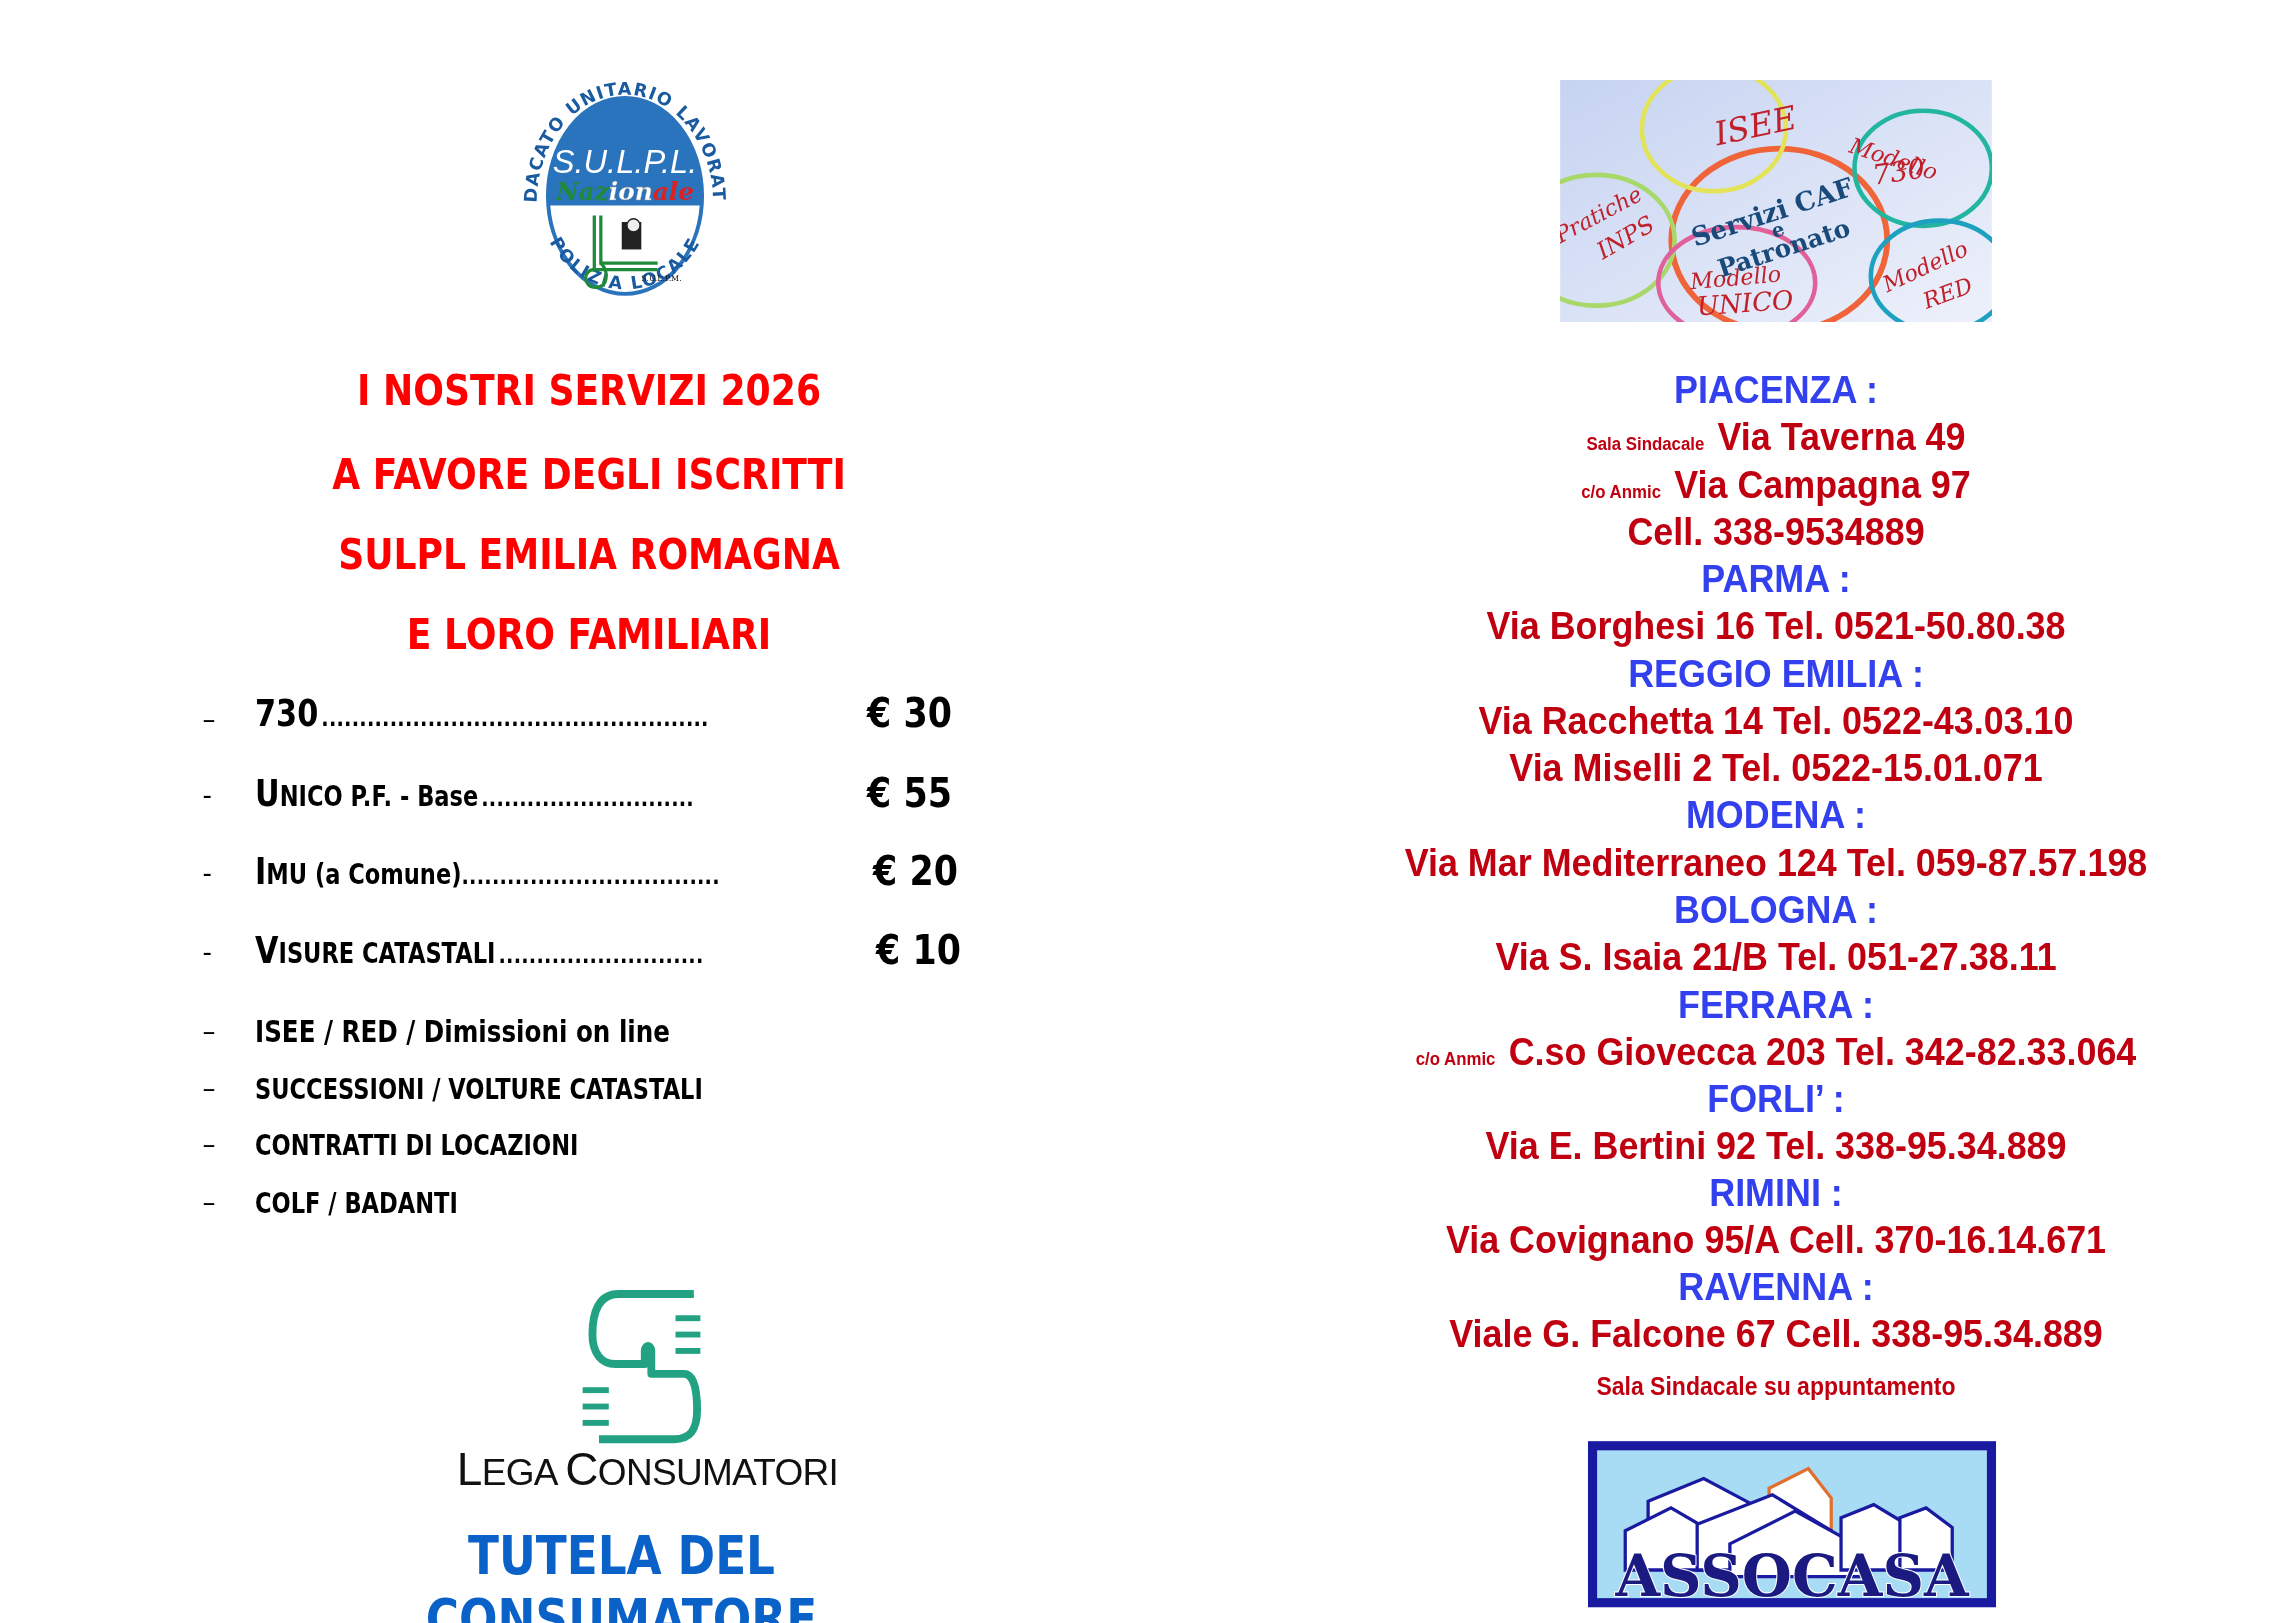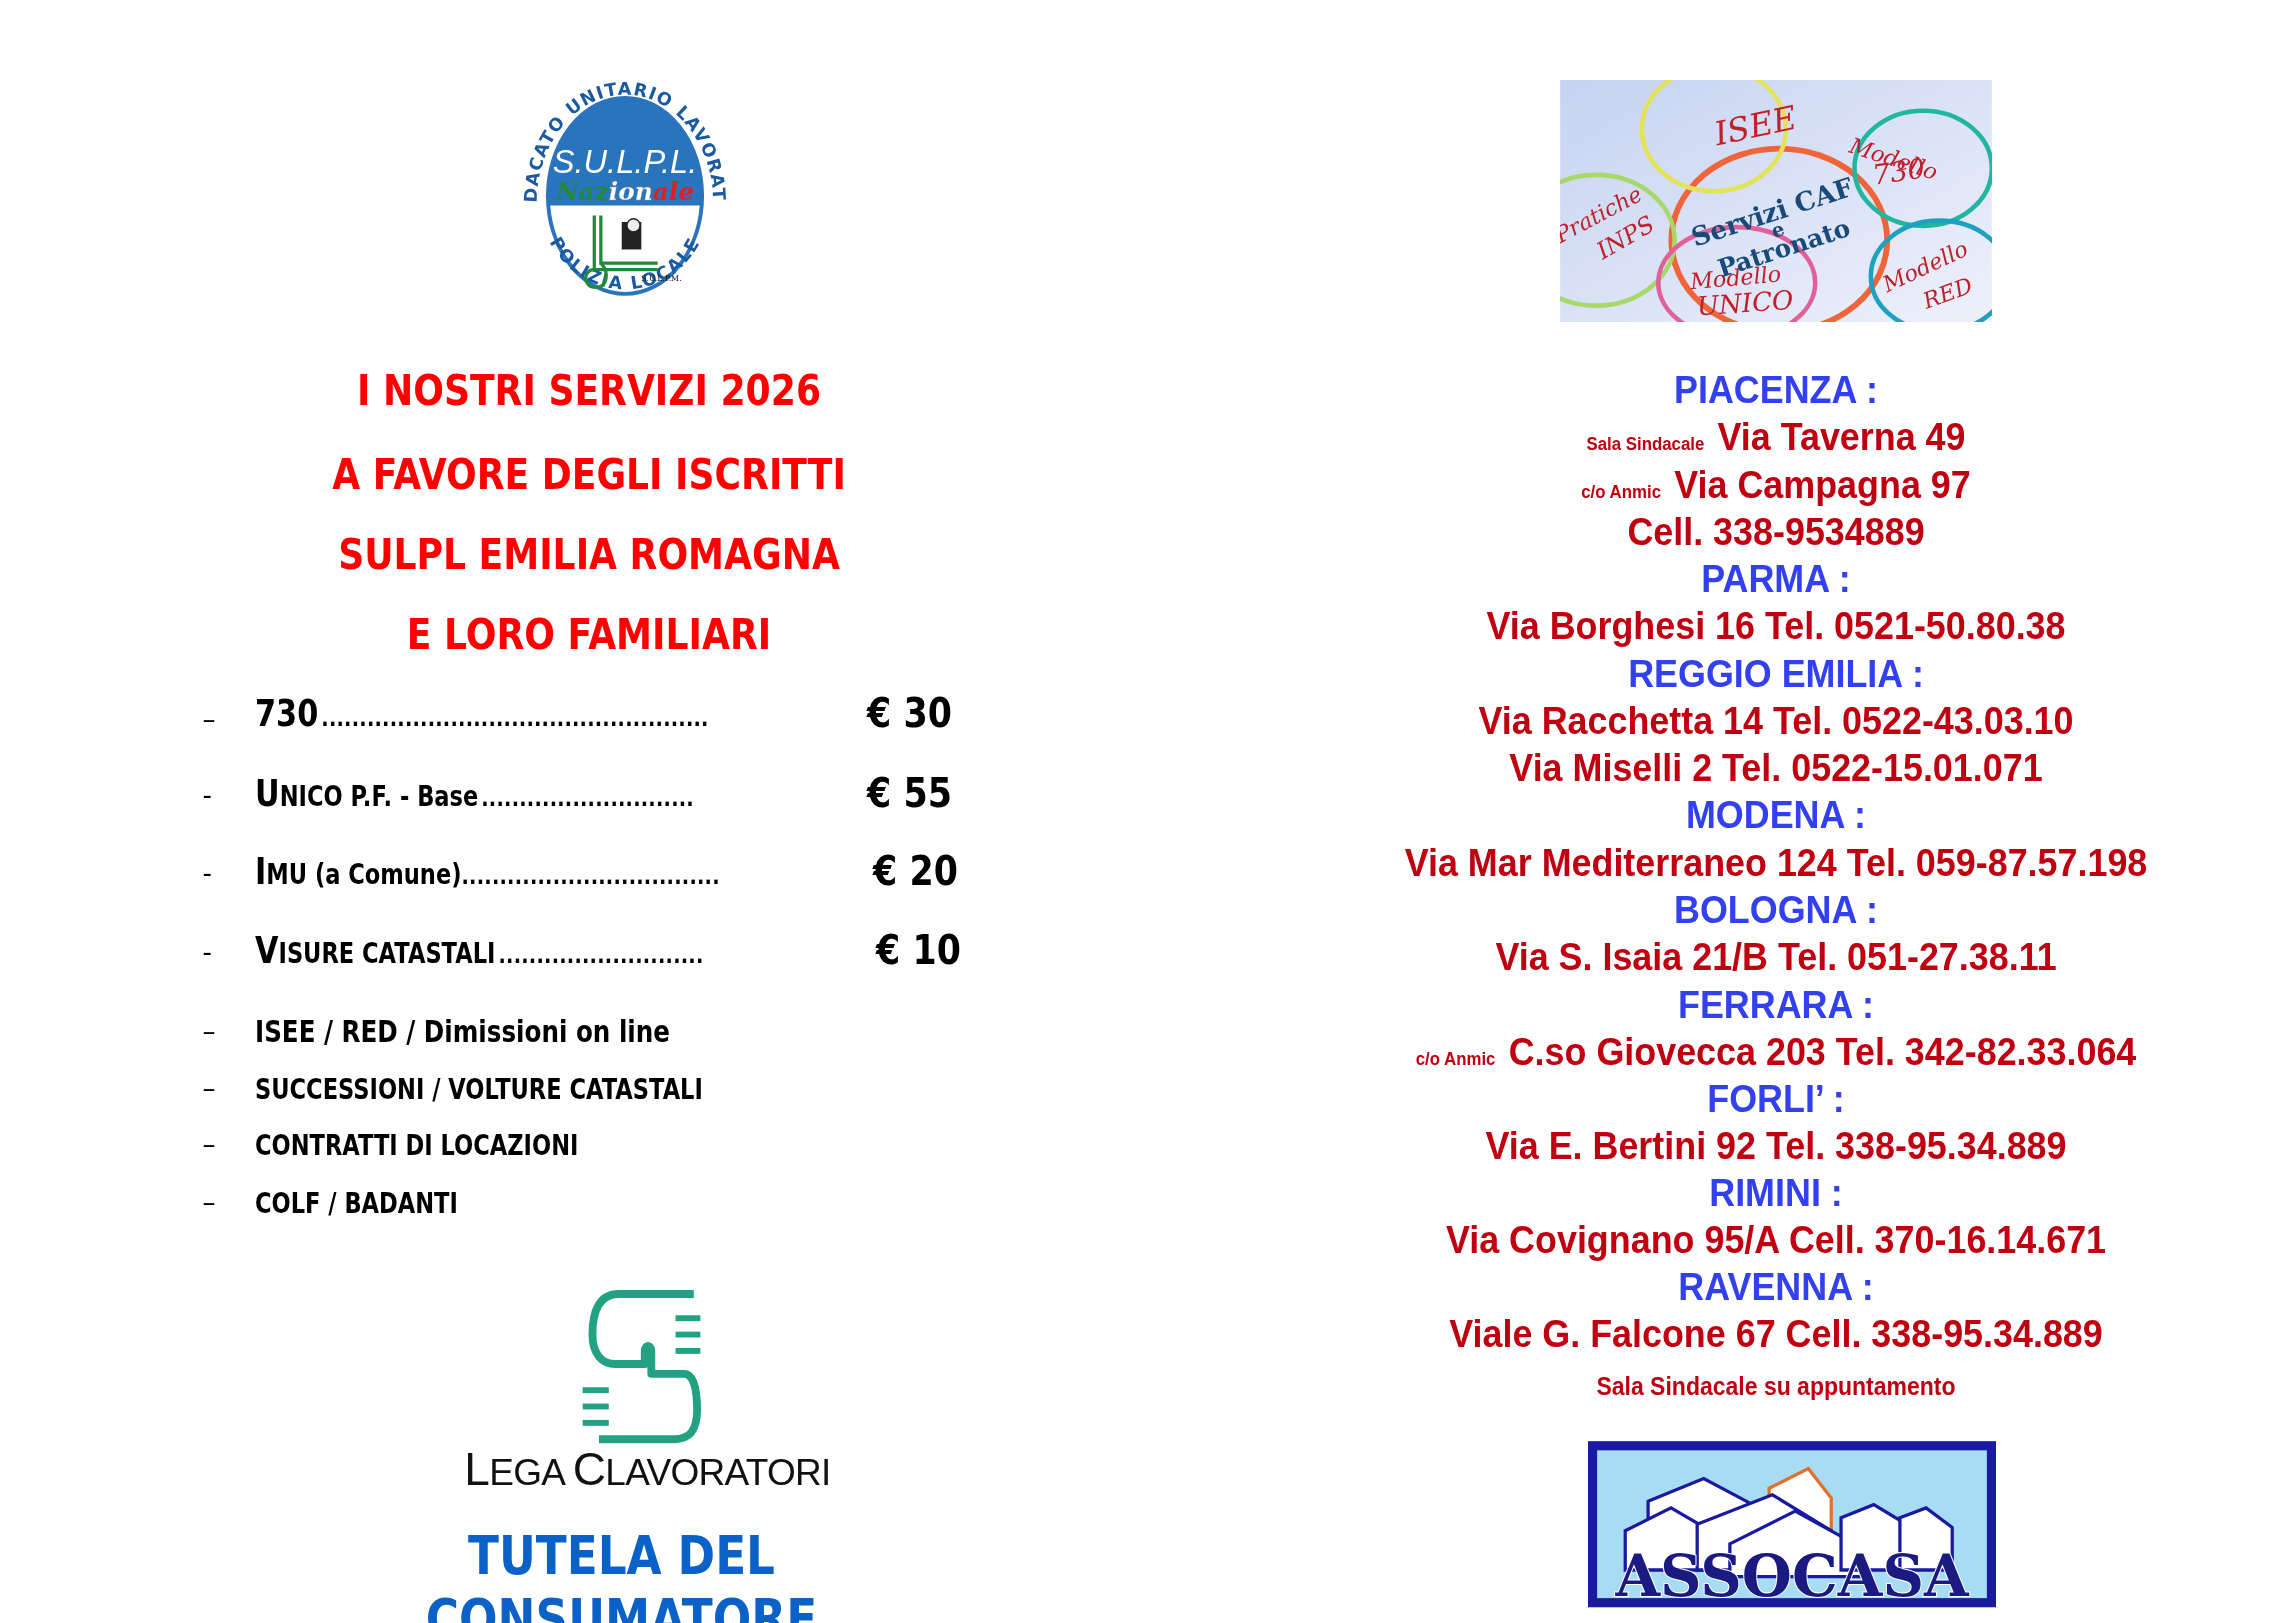--- a/index.html
+++ b/index.html
@@ -135,21 +135,21 @@
     <g stroke="#23a283" stroke-width="9">
       <line x1="172" y1="55" x2="210" y2="55"></line>
         <line x1="172" y1="80" x2="210" y2="80"></line>
         <line x1="172" y1="105" x2="210" y2="105"></line>
       <line x1="30" y1="165" x2="70" y2="165"></line>
         <line x1="30" y1="190" x2="70" y2="190"></line>
         <line x1="30" y1="215" x2="70" y2="215"></line>
     </g>
   </svg>
   <div id="lega-name" class="abs">
-    <span class="cap">L</span><span>EGA </span><span class="cap">C</span><span>LAVORATORI</span>
+    <span class="cap">L</span><span>EGA </span><span class="cap">C</span><span>ONSUMATORI</span>
   </div>
 
   <div id="tutela" class="abs">TUTELA DEL CONSUMATORE</div>
 </div>
 
 <div id="right-column">
 
   <svg id="caf-image" class="abs" viewBox="0 0 660 370">
     <defs>
       <linearGradient id="cafbg" x1="0" y1="0" x2="1" y2="1">

